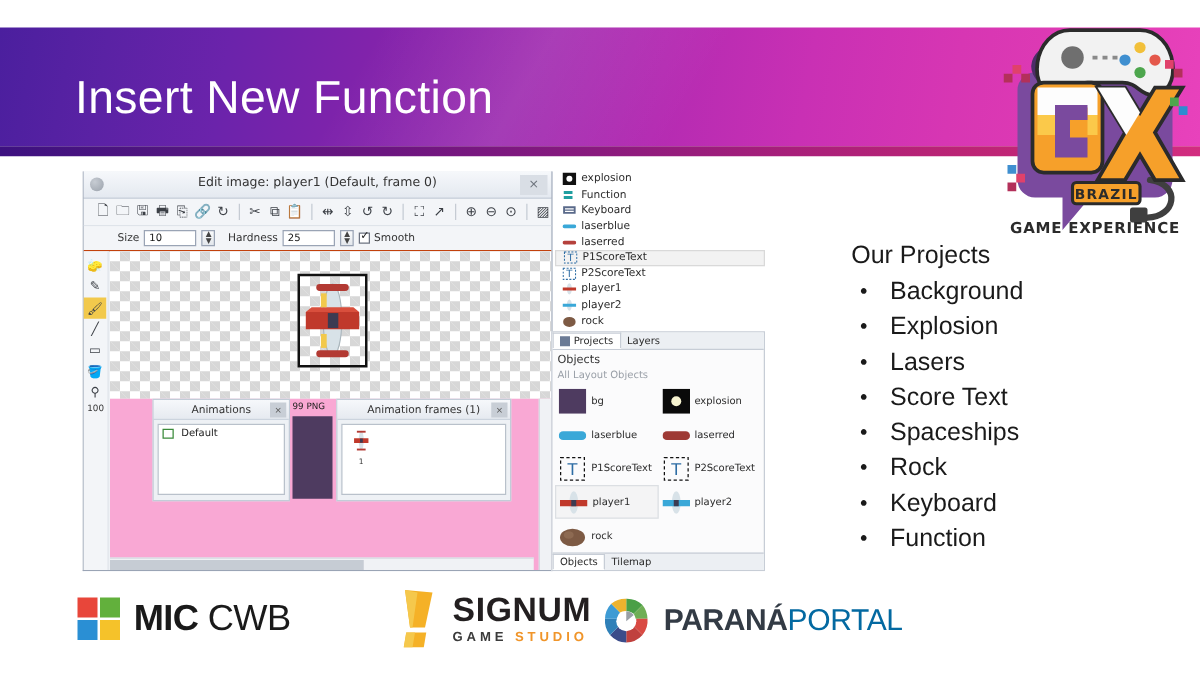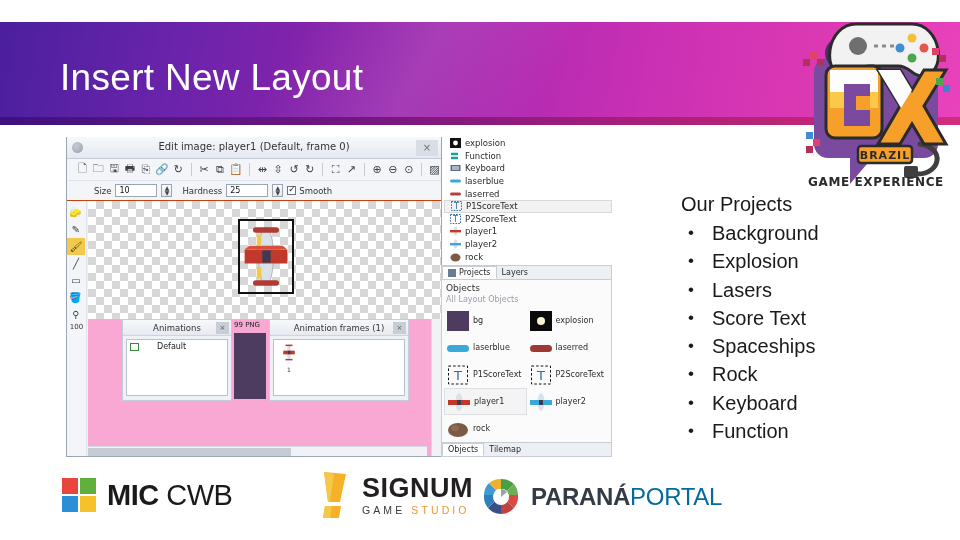--- a/index.html
+++ b/index.html
@@ -215,21 +215,21 @@
     font-size: 8.5px; color: #333;
     text-align: center; line-height: 16px;
     position: relative;
   }
   .sp-x {
     position: absolute; right: 2px; top: 2px;
     width: 13px; height: 12px; background: #c8ced6;
     font-size: 7px; color: #555; text-align: center; line-height: 12px;
   }
   .sp-body { background: #fff; position: absolute; left: 3px; right: 3px; top: 19px; bottom: 4px; border: 1px solid #b9c1cb; }
-  .anim-item { font-size: 8px; color: #222; padding: 2px 12px 0 3px; display:flex; align-items:flex-end; gap:18px;}
+  .anim-item { font-size: 8px; color: #222; padding: 2px 12px 0 3px; display:flex; align-items:flex-end; gap:6px;}
   .anim-ic { width: 9px; height: 8px; border: 1px solid #3a8a3a; background: #ffffff; }
   .hscroll {
     position: absolute; left: 0; right: 14px; bottom: 0; height: 10px;
     background: #f0f2f5; border-top: 1px solid #d5dae1;
   }
   .hscroll::before {
     content: ""; position: absolute; left: 0; top: 1px;
     width: 60%; height: 8px; background: #c6ccd4;
   }
   .vscroll-right {
@@ -295,39 +295,39 @@
   .ms-squares { width: 34px; height: 34px; display: grid; grid-template-columns: 1fr 1fr; grid-template-rows: 1fr 1fr; gap: 2px; }
   .ms-squares i { display: block; }
   .mic-text { font-size: 29px; letter-spacing: -0.5px; white-space: nowrap; }
   .mic-text b { font-weight: 700; color: #1a1a1a; }
   .mic-text span { font-weight: 400; color: #1a1a1a; }
 
   .logo-signum { position: absolute; left: 320px; top: 2px; display: flex; align-items: center; gap: 8px; }
   .sig-mark { width: 34px; height: 46px; }
   .sig-text { line-height: 1; }
   .sig-name { font-size: 27px; font-weight: 700; color: #231f20; letter-spacing: 0.5px; }
-  .sig-sub { font-size: 10.5px; font-weight: 400; letter-spacing: 3.1px; margin-top: 3px; }
+  .sig-sub { font-size: 10.5px; font-weight: 700; letter-spacing: 3.1px; margin-top: 3px; }
   .sig-sub .g { color: #3b3b3b; }
   .sig-sub .s { color: #f0952a; }
 
   .logo-parana { position: absolute; left: 480px; top: 6px; display: flex; align-items: center; gap: 9px; }
   .pp-wheel { width: 42px; height: 42px; }
   .par-text { font-size: 24px; letter-spacing: -0.3px; white-space: nowrap; }
   .par-text b { font-weight: 700; color: #333b45; }
   .par-text span { font-weight: 400; color: #0369a1; }
 </style>
 </head>
 <body>
 
 <div class="header">
   <div class="sheen"></div>
 </div>
 <div class="header-strip"></div>
 
-<div class="page-title">Insert New Layout</div>
+<div class="page-title">Insert New Function</div>
 
 <div class="gx-logo">
   <svg viewBox="0 0 152 200" xmlns="http://www.w3.org/2000/svg">
 
     <path d="M28 52 h96 a14 14 0 0 1 14 14 v72 a14 14 0 0 1 -14 14 h-52 l-22 26 v-26 h-22 a14 14 0 0 1 -14 -14 v-72 a14 14 0 0 1 14 -14 z" fill="#7a4a9e"></path>
 
     <path d="M40 62 C18 50 30 30 56 30" stroke="#4c2d68" stroke-width="7" fill="none" stroke-linecap="round"></path>
     <path d="M120 138 C146 142 140 168 118 168" stroke="#3f3f3f" stroke-width="5" fill="none" stroke-linecap="round"></path>
     <rect x="104" y="160" width="14" height="12" rx="2" fill="#3f3f3f"></rect>
 

